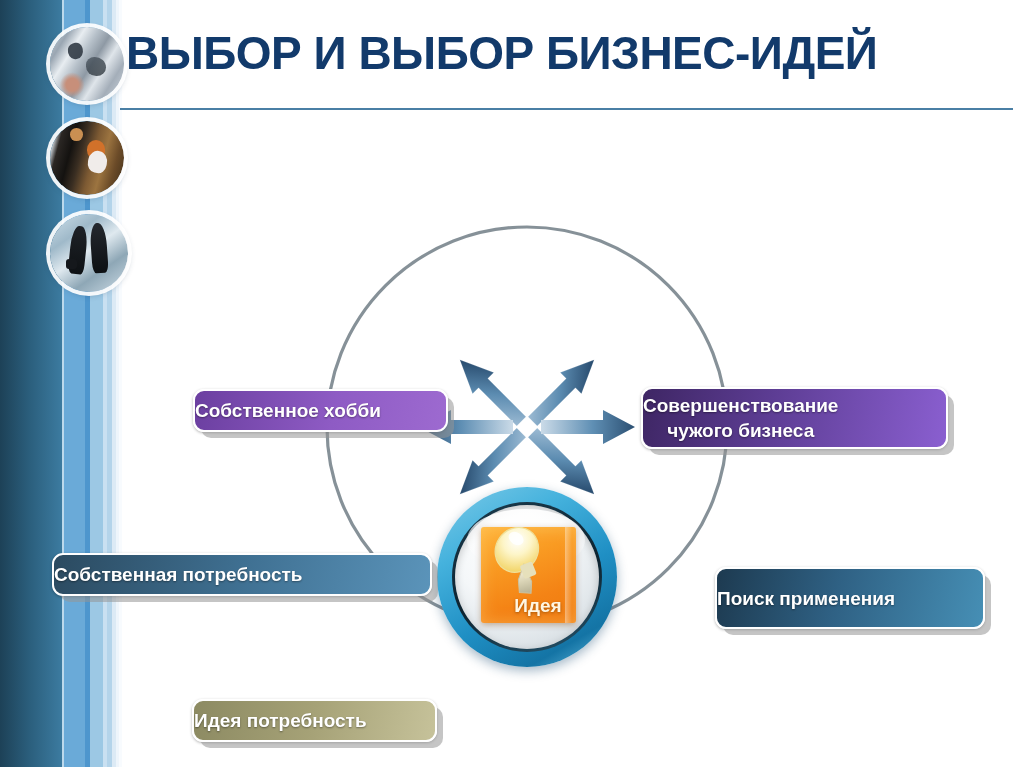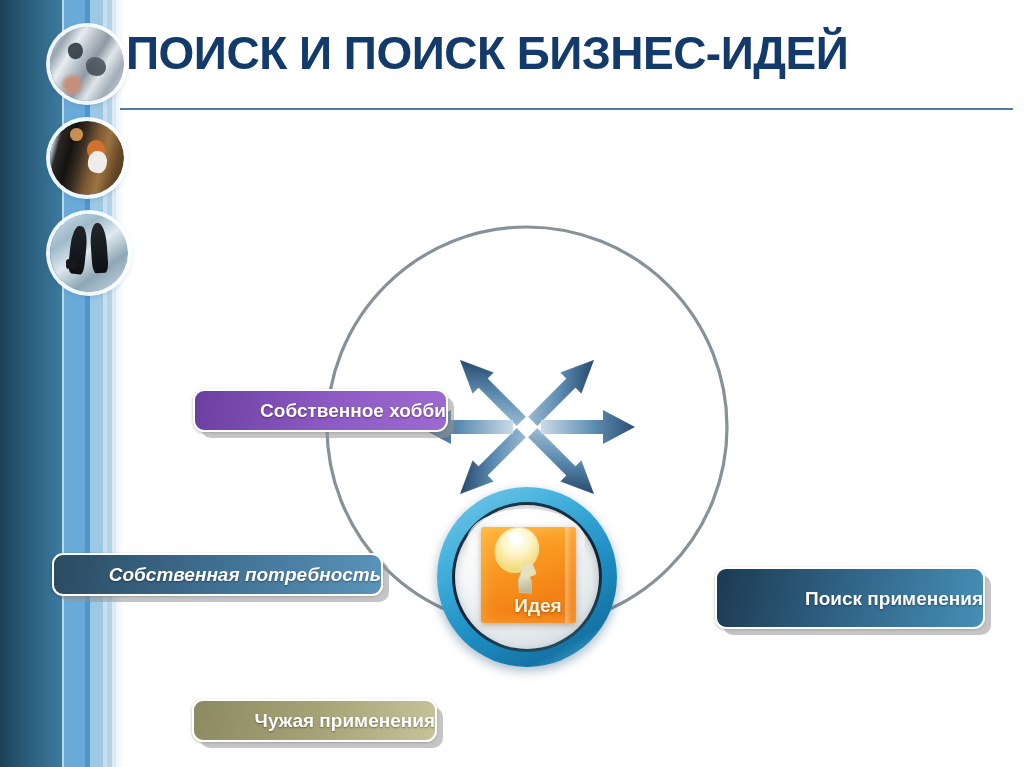--- a/index.html
+++ b/index.html
@@ -128,45 +128,44 @@
   
   .diagram{position:absolute;left:0;top:150px;width:1024px;height:520px;z-index:3;}
   .diagram svg{position:absolute;left:0;top:0;}
 
   
   .lbl{
     position:absolute;
     border-radius:11px;
     color:#ffffff;
     font-weight:bold;
-    display:flex;align-items:center;justify-content:flex-end;
+    display:flex;align-items:center;justify-content:flex-start;
     text-align:center;
     border:2px solid #ffffff;
     box-shadow:7px 7px 0 -1px rgba(150,150,150,.55),
                0 1px 3px rgba(0,0,0,.30);
     box-sizing:border-box;
     z-index:9;
     text-shadow:0 1px 2px rgba(0,0,0,.40);
   }
 
   .lbl-hobby{
     left:193px;top:239px;width:255px;height:43px;
     font-size:19px;
     background:linear-gradient(100deg,#6b3fa0 0%,#8e5bc4 55%,#9d6ad0 100%);
   }
   .lbl-improve{
     left:641px;top:237px;width:307px;height:62px;
     font-size:19px;line-height:25px;
     background:linear-gradient(100deg,#3e2664 0%,#5d3d94 42%,#8a5fd0 100%);
   }
   .lbl-ownneed{
-    left:52px;top:403px;width:331px;height:43px;
+    left:52px;top:403px;width:380px;height:43px;
     font-size:19px;
     background:linear-gradient(103deg,#2b4a60 0%,#3f7092 50%,#5b94ba 100%);
-    font-style:italic;
   }
   .lbl-assets{
     left:715px;top:398px;width:270px;height:62px;
     font-size:19px;line-height:25px;
     background:linear-gradient(103deg,#1d3a50 0%,#2f6184 45%,#468fb5 100%);
     margin-top:19px;
   }
   .lbl-otherneed{
     left:192px;top:549px;width:245px;height:43px;
     font-size:19px;
@@ -261,21 +260,21 @@
   <div class="photo-circle pc3">
     <div class="pc-inner">
       <div class="ph3">
         <div class="w1"></div>
         <div class="w2"></div>
         <div class="bag"></div>
       </div>
     </div>
   </div>
 
-  <div class="title">ПОИСК И ПОИСК БИЗНЕС-ИДЕЙ</div>
+  <div class="title">ВЫБОР И ВЫБОР БИЗНЕС-ИДЕЙ</div>
   <div class="title-rule"></div>
 
   <div class="diagram">
 
     <svg width="1024" height="520">
       <defs>
         <linearGradient id="arrUp" x1="0" y1="1" x2="0.4" y2="0">
           <stop offset="0%" stop-color="#a9c4da"></stop>
           <stop offset="55%" stop-color="#5c8cb1"></stop>
           <stop offset="100%" stop-color="#2b4f72"></stop>
@@ -342,30 +341,36 @@
           </g>
         </svg>
         <div class="idea-text">Идея</div>
       </div>
     </div>
 
     <div class="lbl lbl-hobby">
       <span>Собственное хобби</span>
     </div>
 
+    <div class="lbl lbl-improve">
+      <span>
+        <span>Совершенствование</span><br>
+        <span>чужого бизнеса</span>
+      </span>
+    </div>
 
     <div class="lbl lbl-ownneed">
       <span>Собственная потребность</span>
     </div>
 
     <div class="lbl lbl-assets">
       <span>
         <span>Поиск применения</span><br>
       </span>
     </div>
 
     <div class="lbl lbl-otherneed">
-      <span>Чужая применения</span>
+      <span>Идея потребность</span>
     </div>
 
 
   </div>
 </div>
 
 </body></html>

